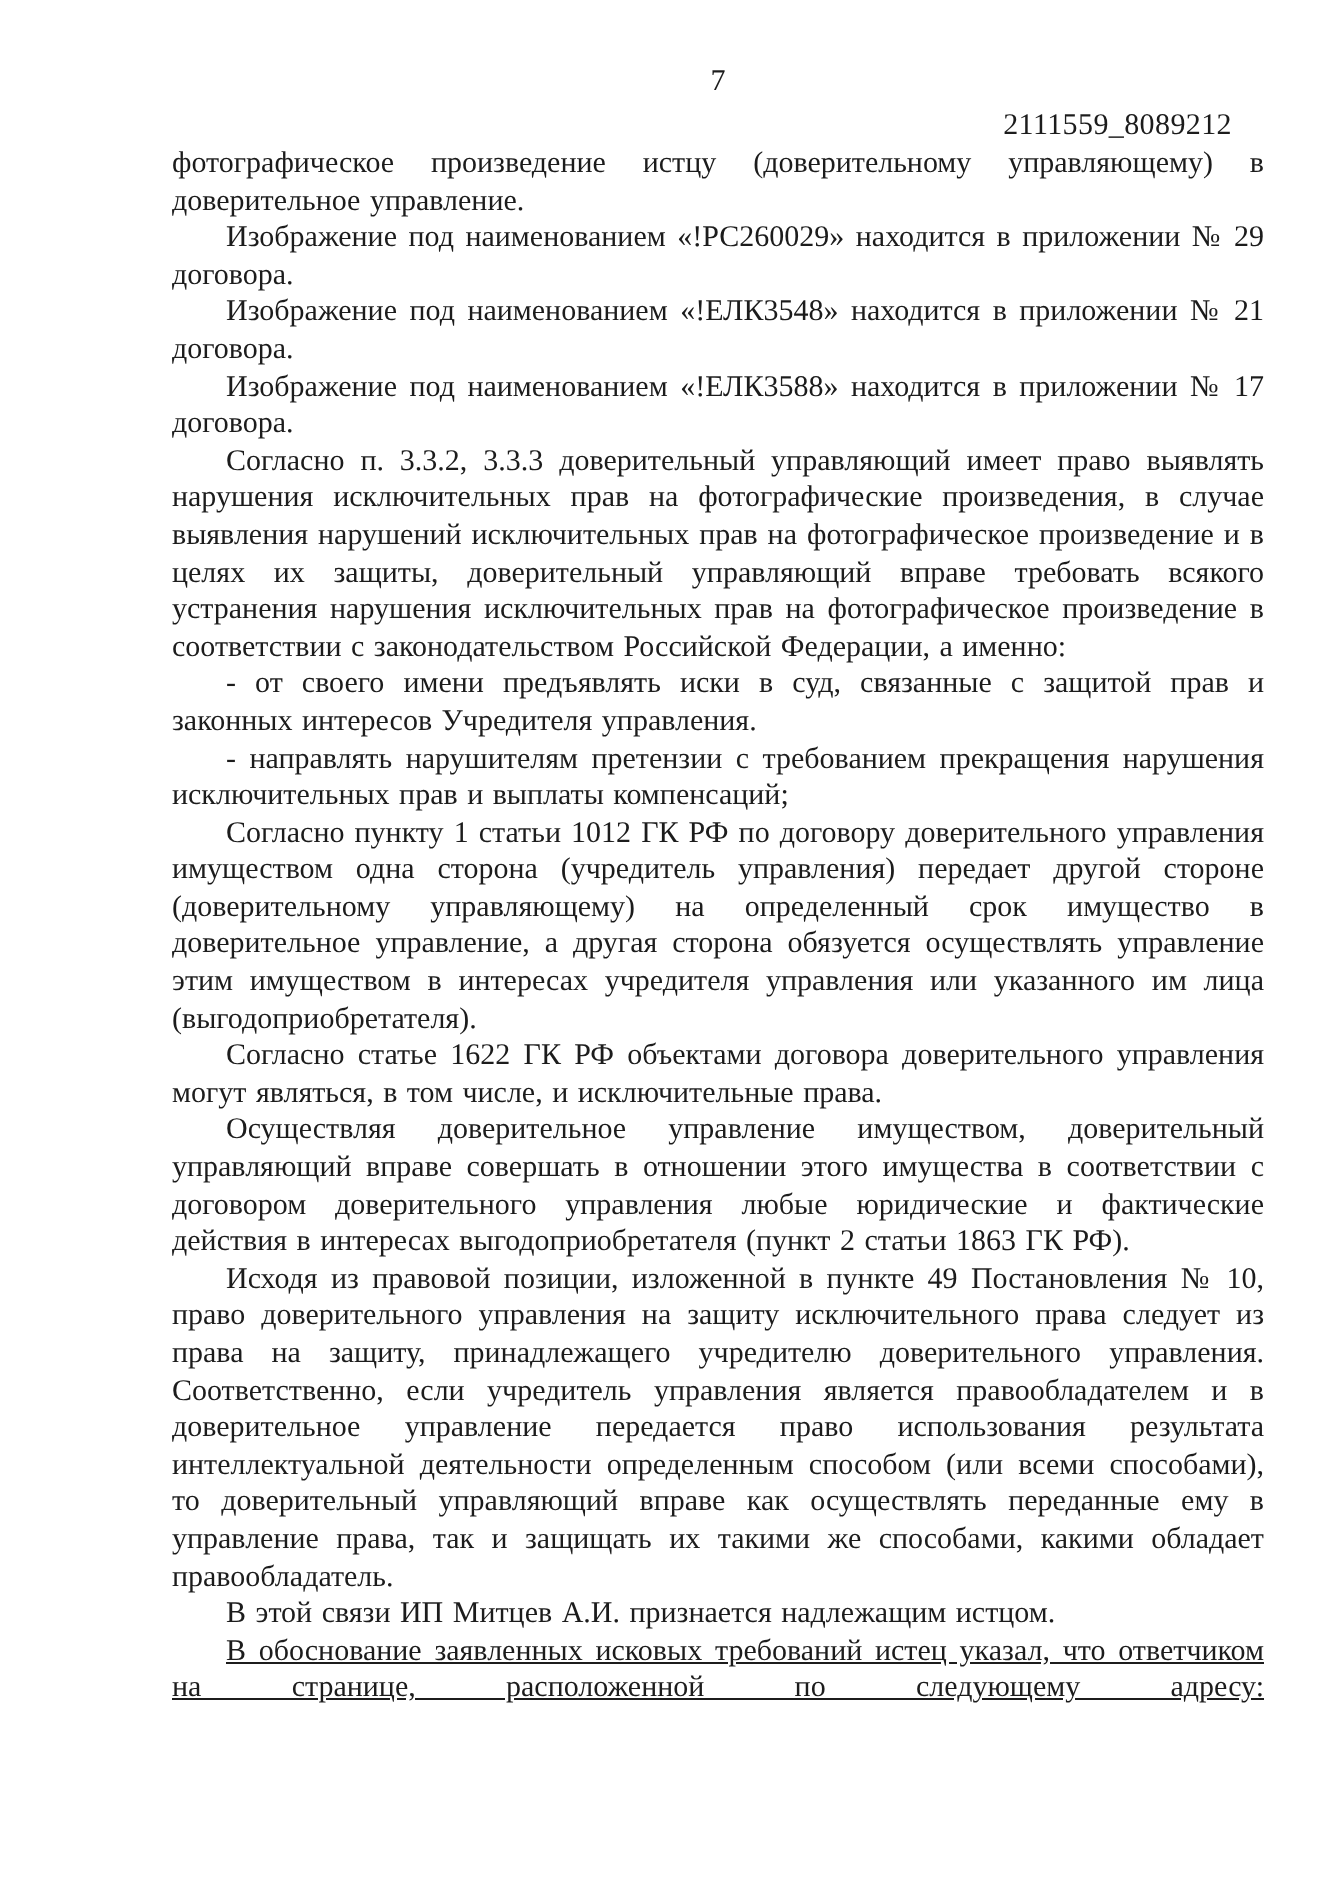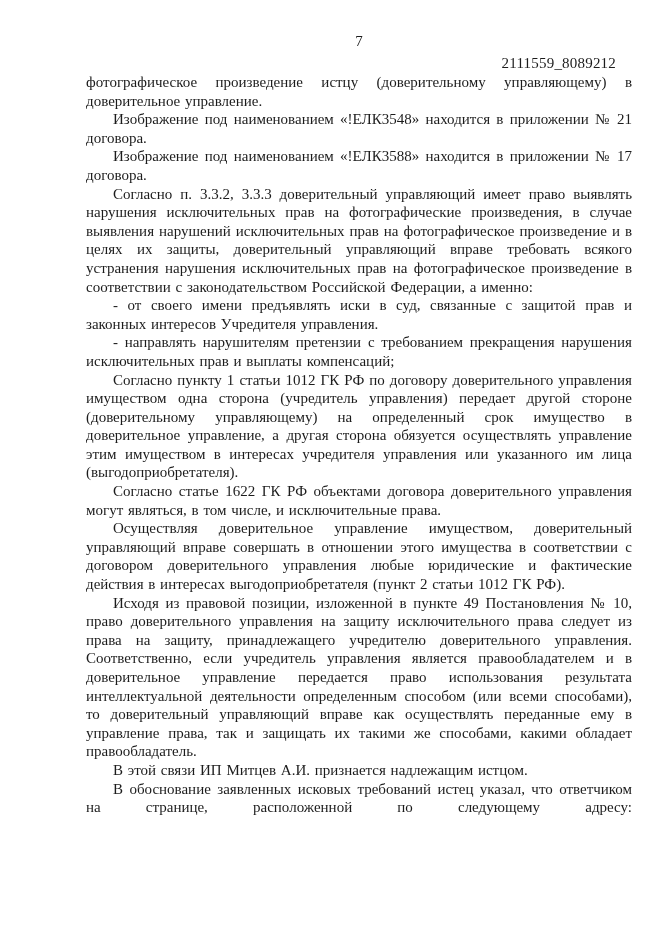--- a/index.html
+++ b/index.html
@@ -45,37 +45,39 @@
   .para {
     margin: 0;
     text-align: justify;
     word-spacing: 1px;
   }
   .para.indent {
     text-indent: 27px;
   }
   .para.justify-last {
     text-align-last: justify;
+    text-decoration: underline;
   }
 </style>
 </head>
 <body>
 
 <div class="page">
   <div class="header">
     <span class="page-number">7</span>
     <span class="doc-id">2111559_8089212</span>
   </div>
   <div class="content">
       <p class="para">фотографическое произведение истцу (доверительному управляющему) в доверительное управление.</p>
+      <p class="para indent">Изображение под наименованием «!РС260029» находится в приложении № 29 договора.</p>
       <p class="para indent">Изображение под наименованием «!ЕЛК3548» находится в приложении № 21 договора.</p>
       <p class="para indent">Изображение под наименованием «!ЕЛК3588» находится в приложении № 17 договора.</p>
       <p class="para indent">Согласно п. 3.3.2, 3.3.3 доверительный управляющий имеет право выявлять нарушения исключительных прав на фотографические произведения, в случае выявления нарушений исключительных прав на фотографическое произведение и в целях их защиты, доверительный управляющий вправе требовать всякого устранения нарушения исключительных прав на фотографическое произведение в соответствии с законодательством Российской Федерации, а именно:</p>
       <p class="para indent">- от своего имени предъявлять иски в суд, связанные с защитой прав и законных интересов Учредителя управления.</p>
       <p class="para indent">- направлять нарушителям претензии с требованием прекращения нарушения исключительных прав и выплаты компенсаций;</p>
       <p class="para indent">Согласно пункту 1 статьи 1012 ГК РФ по договору доверительного управления имуществом одна сторона (учредитель управления) передает другой стороне (доверительному управляющему) на определенный срок имущество в доверительное управление, а другая сторона обязуется осуществлять управление этим имуществом в интересах учредителя управления или указанного им лица (выгодоприобретателя).</p>
       <p class="para indent">Согласно статье 1622 ГК РФ объектами договора доверительного управления могут являться, в том числе, и исключительные права.</p>
-      <p class="para indent">Осуществляя доверительное управление имуществом, доверительный управляющий вправе совершать в отношении этого имущества в соответствии с договором доверительного управления любые юридические и фактические действия в интересах выгодоприобретателя (пункт 2 статьи 1012 ГК РФ).</p>
+      <p class="para indent">Осуществляя доверительное управление имуществом, доверительный управляющий вправе совершать в отношении этого имущества в соответствии с договором доверительного управления любые юридические и фактические действия в интересах выгодоприобретателя (пункт 2 статьи 1863 ГК РФ).</p>
       <p class="para indent">Исходя из правовой позиции, изложенной в пункте 49 Постановления № 10, право доверительного управления на защиту исключительного права следует из права на защиту, принадлежащего учредителю доверительного управления. Соответственно, если учредитель управления является правообладателем и в доверительное управление передается право использования результата интеллектуальной деятельности определенным способом (или всеми способами), то доверительный управляющий вправе как осуществлять переданные ему в управление права, так и защищать их такими же способами, какими обладает правообладатель.</p>
       <p class="para indent">В этой связи ИП Митцев А.И. признается надлежащим истцом.</p>
       <p class="para indent justify-last">В обоснование заявленных исковых требований истец указал, что ответчиком на странице, расположенной по следующему адресу:</p>
     </div>
 </div>
 
 </body></html>

